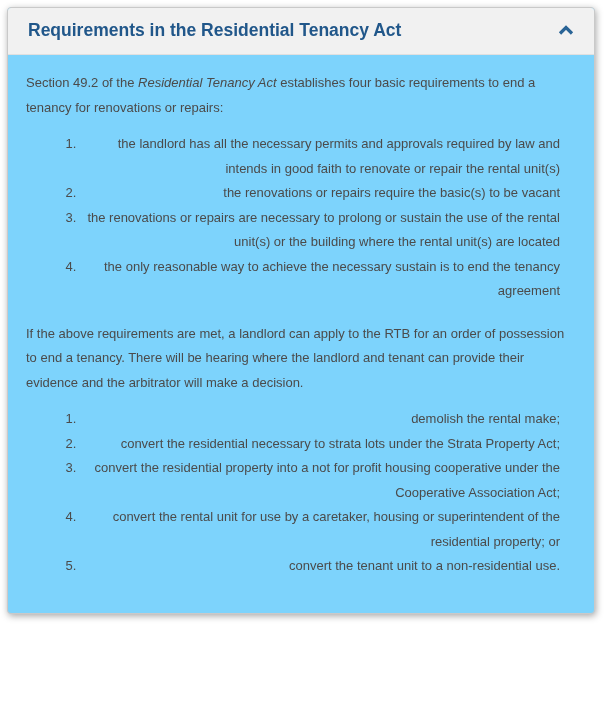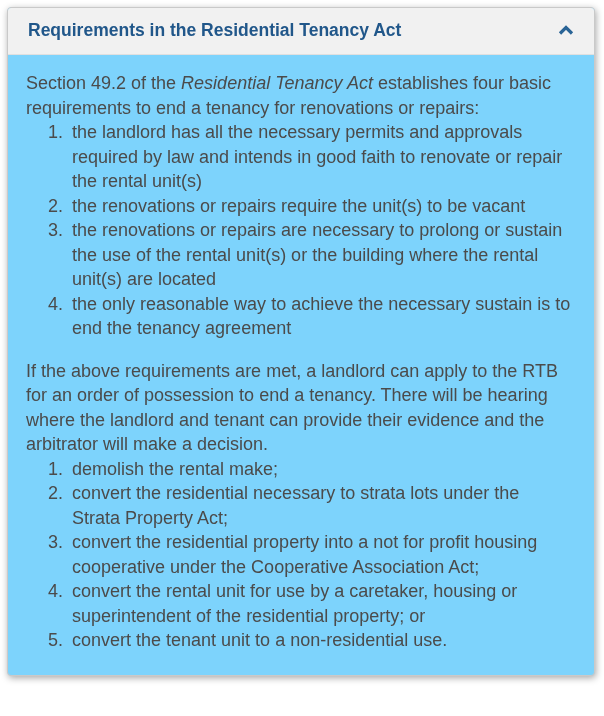--- a/index.html
+++ b/index.html
@@ -38,32 +38,33 @@
   }
   .chevron {
     display: inline-flex;
     align-items: center;
     flex: 0 0 auto;
     margin-left: 12px;
   }
   .panel-body {
     padding: 16px 22px 22px 18px;
     color: #4b4b4b;
-    font-size: 18px;
+    font-size: 13px;
     line-height: 24.5px;
   }
   .panel-body p {
     margin: 0;
   }
   .panel-body em {
     font-style: italic;
   }
   ol {
-    margin: 0;
+    margin: 12px;
     padding: 0 0 0 42px;
+    text-align: right;
   }
   ol.requirements {
     margin-bottom: 18px;
   }
   li {
     padding-left: 4px;
   }
 </style>
 </head>
 <body>
@@ -78,21 +79,21 @@
       </svg>
     </span>
   </div>
 
   <div class="panel-body">
 
     <p><span>Section 49.2 of the </span><em>Residential Tenancy Act</em><span> establishes four basic requirements to end a tenancy for renovations or repairs:</span></p>
 
     <ol class="requirements">
       <li>the landlord has all the necessary permits and approvals required by law and intends in good faith to renovate or repair the rental unit(s)</li>
-      <li>the renovations or repairs require the unit(s) to be vacant</li>
+      <li>the renovations or repairs require the basic(s) to be vacant</li>
       <li>the renovations or repairs are necessary to prolong or sustain the use of the rental unit(s) or the building where the rental unit(s) are located</li>
       <li>the only reasonable way to achieve the necessary sustain is to end the tenancy agreement</li>
     </ol>
 
     <p>If the above requirements are met, a landlord can apply to the RTB for an order of possession to end a tenancy. There will be hearing where the landlord and tenant can provide their evidence and the arbitrator will make a decision.</p>
 
 
     <ol class="notice">
       <li>demolish the rental make;</li>
       <li>convert the residential necessary to strata lots under the Strata Property Act;</li>

